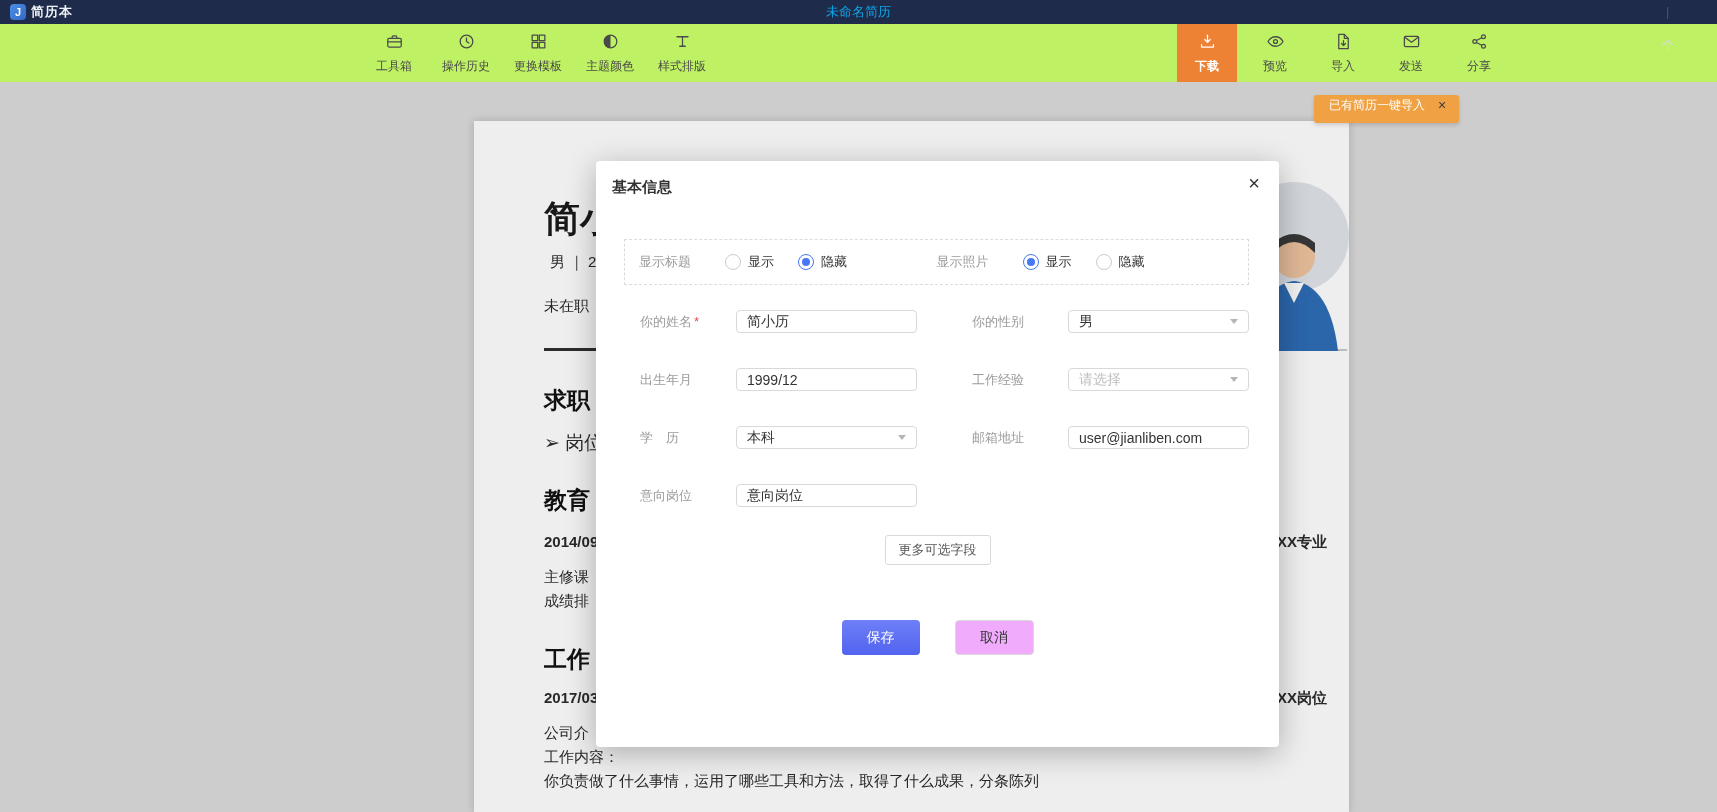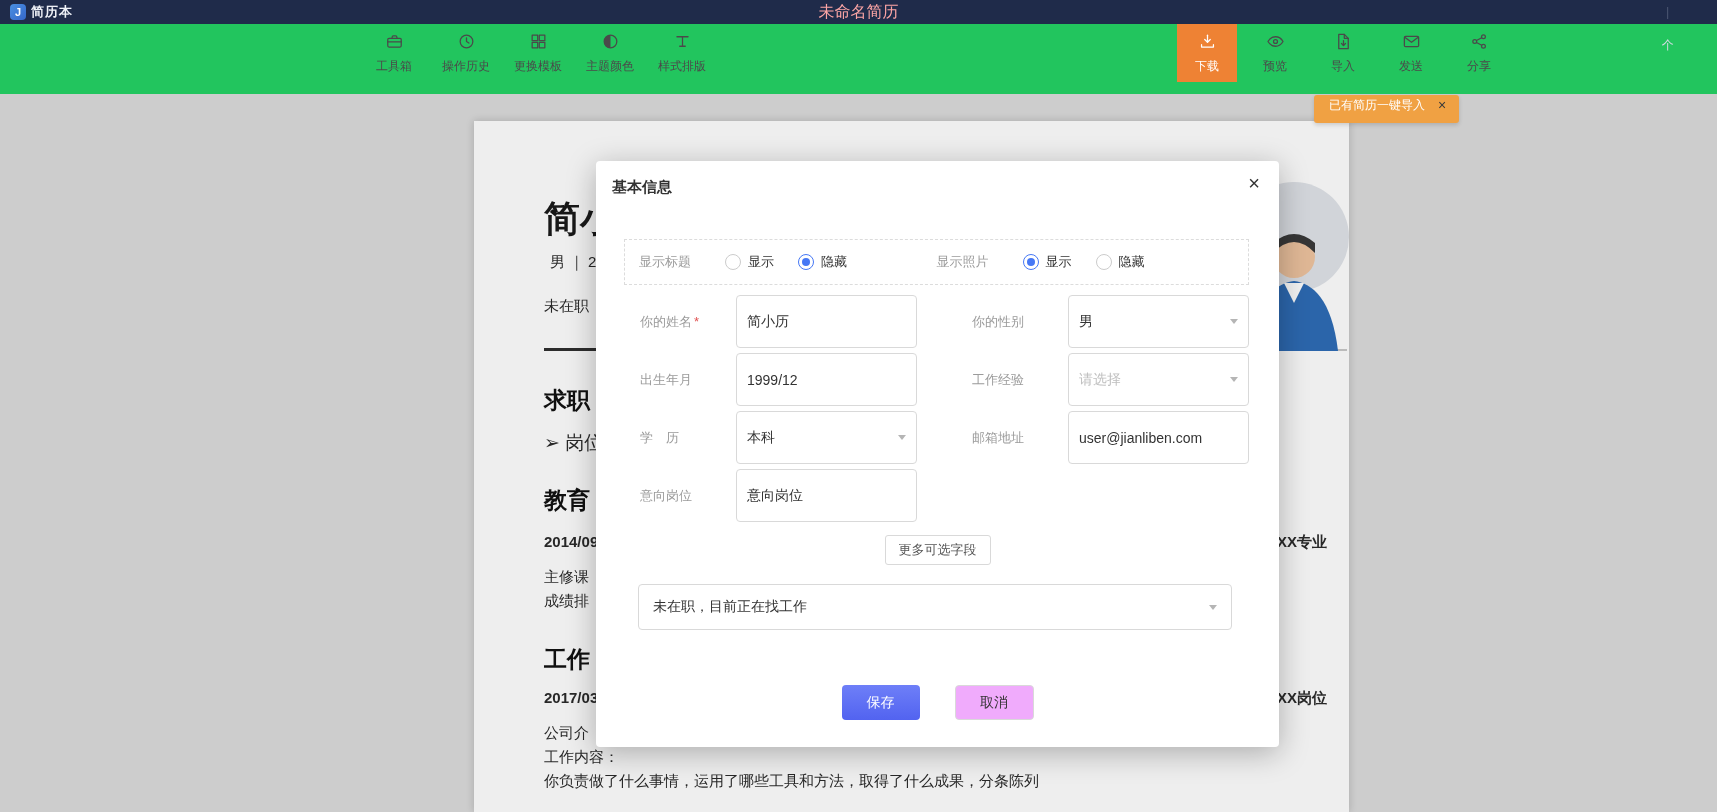--- a/index.html
+++ b/index.html
@@ -4,35 +4,35 @@
 <style>
   * { margin:0; padding:0; box-sizing:border-box; }
   body { font-family:"Liberation Sans","DejaVu Sans",sans-serif; background:#bbb; }
   .screen { position:relative; width:1717px; height:812px; overflow:hidden; background:#dadada; }
 
   
   .app-header { position:absolute; top:0; left:0; right:0; height:24px; background:#1f2b4a; display:flex; align-items:center; z-index:30; }
   .logo { display:flex; align-items:center; gap:5px; margin-left:10px; cursor:pointer; }
   .logo-badge { width:16px; height:16px; border-radius:4px; background:linear-gradient(135deg,#4a90e2,#3567c9); color:#fff; font-size:11px; font-weight:bold; display:flex; align-items:center; justify-content:center; }
   .logo-text { font-size:13px; font-weight:bold; letter-spacing:1px; color:#eef1f7; }
-  .doc-title { position:absolute; left:50%; transform:translateX(-50%); font-size:16px; color:#fca5a5;text-align:right; }
+  .doc-title { position:absolute; left:50%; transform:translateX(-50%); font-size:13px; color:#0ea5e9;text-align:right; }
   .header-right { position:absolute; right:4px; display:flex; align-items:flex-start; gap:16px; font-size:12px; color:#d7dbe6; white-space:nowrap;flex-direction:column; }
   .vip { color:#e9c36b; cursor:pointer; }
   .hsep { color:#5a6580; }
   .account { cursor:pointer; }
 
   
-  .toolbar { position:absolute; top:24px; left:0; right:0; height:70px; background:#22c55e; z-index:25; }
+  .toolbar { position:absolute; top:24px; left:0; right:0; height:58px; background:#bef264; z-index:25; }
   .tb-group { position:absolute; top:0; height:58px; display:flex; }
   .tb-left { left:364px; gap:12px; }
   .tb-right { left:1177px; gap:8px; }
   .tb-item { width:60px; height:58px; display:flex; flex-direction:column; align-items:center; justify-content:center; gap:3px; color:#4a4a4a; cursor:pointer; }
   .tb-item svg { width:19px; height:19px; }
   .tb-label { font-size:12px; }
-  .tb-item.active { background:#ee8234; color:#fff; }
+  .tb-item.active { background:#ee8234; color:#fff;font-weight:bold; }
 
   
   .workspace { position:absolute; top:82px; left:0; right:0; bottom:0; }
   .dim-overlay { position:absolute; inset:0; background:rgba(0,0,0,.06); z-index:2; }
 
   
   .resume-page { position:absolute; left:474px; top:39px; width:875px; height:691px; background:#fdfdfd; box-shadow:0 0 8px rgba(0,0,0,.18); z-index:1; }
   .rp { position:absolute; color:#2b2b2b; white-space:nowrap; }
   .rp-name { left:70px; top:74px; font-size:36px; font-weight:bold; color:#1a1a1a; }
   .rp-info { left:76px; top:132px; font-size:15px; }
@@ -71,21 +71,21 @@
   .opt-item { display:flex; align-items:center; gap:7px; margin-right:24px; cursor:pointer; }
   .opt-text { font-size:13px; color:#333; }
   .radio { width:16px; height:16px; border-radius:50%; border:1px solid #ccc; background:#fff; position:relative; flex:none; }
   .radio.sel { border-color:#4678f5; }
   .radio.sel::after { content:""; position:absolute; left:3px; top:3px; width:8px; height:8px; border-radius:50%; background:#4678f5; }
 
   .form-grid { margin:17px 30px 0 28px; display:grid; grid-template-columns:1fr 1fr; column-gap:39px; row-gap:19px; }
   .field { display:flex; align-items:center; height:39px; }
   .f-label { width:112px; flex:none; padding-left:16px; font-size:13px; color:#9b9b9b; white-space:pre; }
   .req { color:#e05252; font-size:13px; margin:-6px 0 0 2px; }
-  .f-input { flex:1; height:53px; border:1px solid #d9d9d9; border-radius:4px; background:#fff; display:flex; align-items:center; padding:0 10px; cursor:text; }
+  .f-input { flex:1; height:23px; border:1px solid #d9d9d9; border-radius:4px; background:#fff; display:flex; align-items:center; padding:0 10px; cursor:text; }
   .f-input.select { cursor:pointer; }
   .f-value { font-size:14px; color:#333; }
   .placeholder .f-value { color:#bfbfbf; }
   .caret { margin-left:auto; width:0; height:0; border-left:4px solid transparent; border-right:4px solid transparent; border-top:5px solid #b5b5b5; flex:none; }
 
   .more-row { text-align:center; margin-top:20px; }
   .more-btn { display:inline-flex; align-items:center; height:30px; padding:0 13px; border:1px solid #d9d9d9; border-radius:3px; background:#fff; font-size:13px; color:#555; cursor:pointer; }
 
   .big-select { margin:19px 47px 0 42px; height:46px; border:1px solid #d9d9d9; border-radius:4px; display:flex; align-items:center; padding:0 14px; cursor:pointer; }
   .big-select .f-value { font-size:14px; color:#333; }
@@ -312,24 +312,20 @@
           <div class="f-input">
               <span class="f-value">意向岗位</span>
             </div>
         </div>
       </div>
 
       <div class="more-row">
         <span class="more-btn">更多可选字段</span>
       </div>
 
-      <div class="big-select">
-        <span class="f-value">未在职，目前正在找工作</span>
-        <span class="caret"></span>
-      </div>
 
       <div class="btn-row">
         <button class="btn btn-save">保存</button>
         <button class="btn btn-cancel">取消</button>
       </div>
     </div>
 
   </div>
 </div>
 

